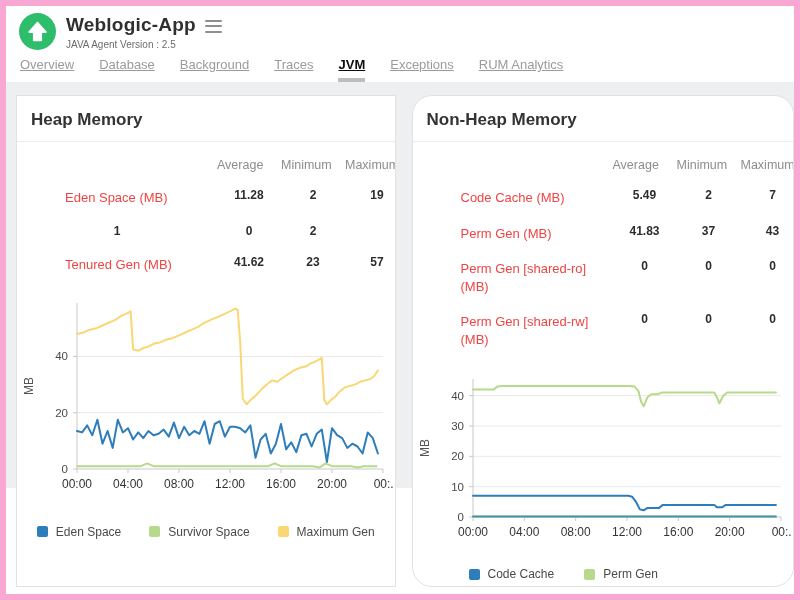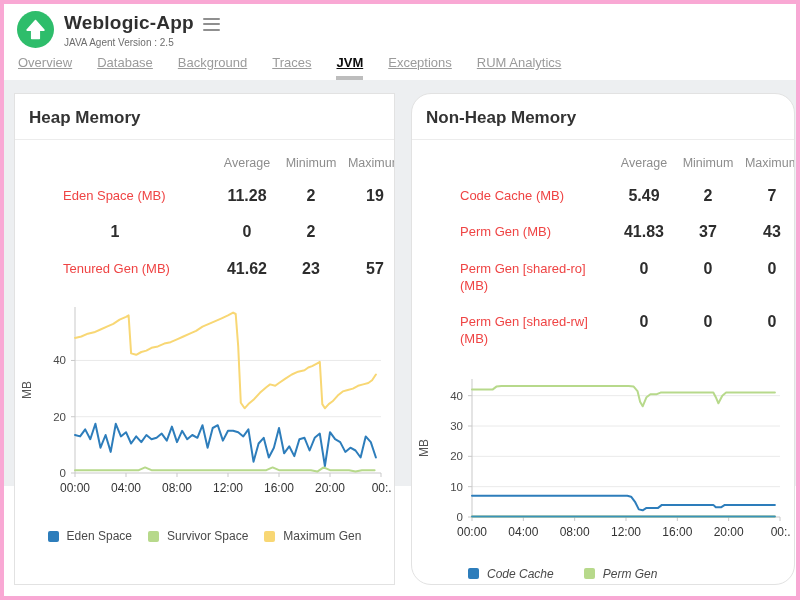--- a/index.html
+++ b/index.html
@@ -1,17 +1,17 @@
 <!DOCTYPE html>
 <html><head>
 <meta charset="utf-8">
 <style>
   * { margin:0; padding:0; box-sizing:border-box; }
   body { font-family:"Liberation Sans","DejaVu Sans",sans-serif; background:#fff; }
-  .page { width:800px; height:600px; border:4px solid #f9a8d4; background:#fff; overflow:hidden; position:relative; }
+  .page { width:800px; height:600px; border:6px solid #f9a8d4; background:#fff; overflow:hidden; position:relative; }
 
   
   .header { height:76px; background:#fff; position:relative; }
   .brand { position:absolute; left:13px; top:7px; display:flex; gap:10px; }
   .brand-icon { width:37px; height:37px; flex:0 0 auto; }
   .brand-icon svg { display:block; }
   .title-row { display:flex; align-items:center; gap:9px; margin-top:1px; }
   .app-title { font-size:19px; font-weight:bold; color:#2f2f2f; letter-spacing:.2px; }
   .menu-icon { width:17px; height:13px; display:flex; flex-direction:column; justify-content:space-between; cursor:pointer; margin-top:2px; }
   .menu-icon span { display:block; height:2px; background:#8f8f8f; border-radius:1px; }
@@ -25,37 +25,37 @@
   .panel { background:#fff; border:1px solid #e2e2e2; height:492px; overflow:hidden; }
   .panel.heap { width:381px; }
   .panel.nonheap { width:384px;border-radius:20px; }
   .panel-title { font-size:17px; font-weight:700; color:#333; padding:14px 14px 11px; }
   .divider { border:none; border-top:1px solid #ececec; }
 
   
   .stats { margin-top:10px; }
   .stats-row, .stats-header { display:grid; grid-template-columns:200px 64px 64px 64px; align-items:start; }
   .stats-header { margin-bottom:2px; }
-  .stats-header .cell { font-size:12.5px; color:#8d8d8d; text-align:center; padding:6px 0; }
+  .stats-header .cell { font-size:12.5px; color:#8d8d8d; padding:6px 0; }
   .stats-row { padding:9px 0; }
   .stats-row .label { font-size:13px; color:#ef4444; padding-left:48px; padding-right:12px; line-height:1.35; }
-  .stats-row .val { font-size:16px; font-weight:600; color:#2d2d2d; text-align:center; line-height:1.15; }
+  .stats-row .val { font-size:12px; font-weight:600; color:#2d2d2d; text-align:center; line-height:1.15; }
 
   
   .chart { display:block; margin:14px 0 0 2px; }
   .nonheap .chart { margin-top:16px; }
   svg text { font-family:"Liberation Sans","DejaVu Sans",sans-serif; }
   .tick-y { font-size:11.5px; fill:#4a4a4a; }
   .tick-x { font-size:12px; fill:#333; }
   .ylab   { font-size:12px; fill:#555; }
 
   
   .legend { display:flex; align-items:center; font-size:12px; color:#4a4a4a; }
-  .heap .legend { justify-content:center; gap:16px; margin-top:24px; }
-  .legend-wrap { margin-top:18px; padding-left:56px; display:flex; flex-direction:column; gap:13px;font-style:italic; }
+  .heap .legend { justify-content:center; gap:28px; margin-top:24px; }
+  .legend-wrap { margin-top:18px; padding-left:56px; display:flex; flex-direction:column; gap:13px; }
   .legend-wrap .legend { gap:30px; }
   .legend-item { display:flex; align-items:center; gap:8px; cursor:pointer; }
   .swatch { width:11px; height:11px; border-radius:2px; flex:0 0 auto; }
 </style>
 </head>
 <body>
 
 <div class="page">
 
   <div class="header">

